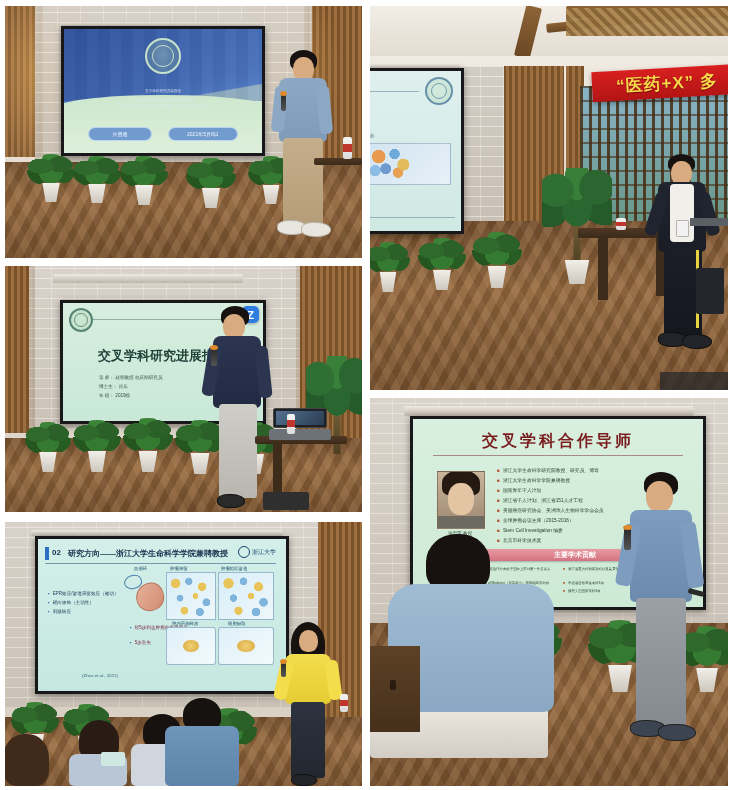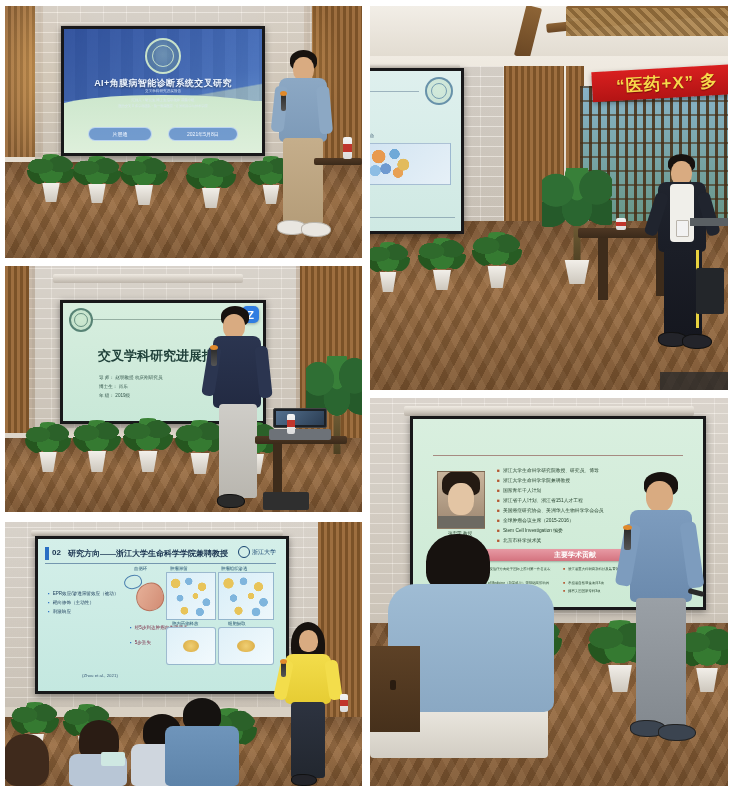--- a/index.html
+++ b/index.html
@@ -213,21 +213,20 @@
       <div class="floor" style="height:38%;"></div>
 
       <div class="screen-roller" style="left:55px;top:16px;width:200px;height:5px;"></div>
       <div class="screen-frame" style="left:56px;top:20px;width:198px;height:124px;">
         <div class="slide slide-a">
           <div class="bgphoto"></div>
           <div class="waveband"></div>
           <div class="emblem" style="left:50%;transform:translateX(-50%);top:9px;width:32px;height:32px;">
             <div class="inner"></div>
           </div>
-          <div class="title" style="top:48px;font-size:9px;">AI+角膜病智能诊断系统交叉研究</div>
           <div class="subtitle" style="top:60px;font-size:3.6px;opacity:.9;">交叉学科研究进展报告</div>
           <div class="authors" style="top:69px;font-size:3.4px;opacity:.85;">汇报人：研究生 博士生指导教师 课题小组</div>
           <div class="authors" style="top:75px;font-size:3.2px;opacity:.8;">医药交叉 X 多学科团队 · 第一附属医院 · 计算机科学与技术学院</div>
           <div class="pill-row" style="top:98px;">
             <div class="pill" style="width:52px;height:12px;font-size:5px;">片层通</div>
             <div class="pill" style="width:58px;height:12px;font-size:5px;">2021年5月8日</div>
           </div>
         </div>
       </div>
 
@@ -519,20 +518,21 @@
 
   <div class="photo" style="left:370px;top:398px;width:358px;height:388px;">
     <div class="scene">
       <div class="wall" style="height:100%;background:linear-gradient(180deg,#efeae2,#e2dbcf 54%,#d8d0c3 60%);"></div>
       <div class="brickwall" style="left:0;right:0;top:0;height:58%;opacity:.75;"></div>
       <div class="floor" style="height:42%;"></div>
 
       <div class="screen-roller" style="left:34px;top:8px;width:290px;height:10px;"></div>
       <div class="screen-frame" style="left:40px;top:18px;width:290px;height:188px;">
         <div class="slide slide-e">
+          <div class="etitle" style="top:12px;font-size:16px;letter-spacing:3px;">交叉学科合作导师</div>
           <div class="rule" style="left:20px;right:20px;top:36px;"></div>
 
           <div class="portrait" style="left:24px;top:52px;width:46px;height:56px;">
             <div style="position:absolute;left:8%;top:-4%;width:84%;height:46%;border-radius:50% 50% 28% 28%;background:#241a12;"></div>
             <div style="position:absolute;left:22%;top:20%;width:56%;height:56%;border-radius:46% 46% 44% 44%;background:#e3c5a4;"></div>
             <div style="position:absolute;left:0;bottom:0;width:100%;height:22%;background:#6d6a62;"></div>
           </div>
           <div class="pname" style="left:14px;width:66px;top:112px;font-size:4.6px;">张宏宇 教授</div>
           <div class="pname" style="left:14px;width:66px;top:120px;font-size:4.6px;">生命科学研究院</div>
 

